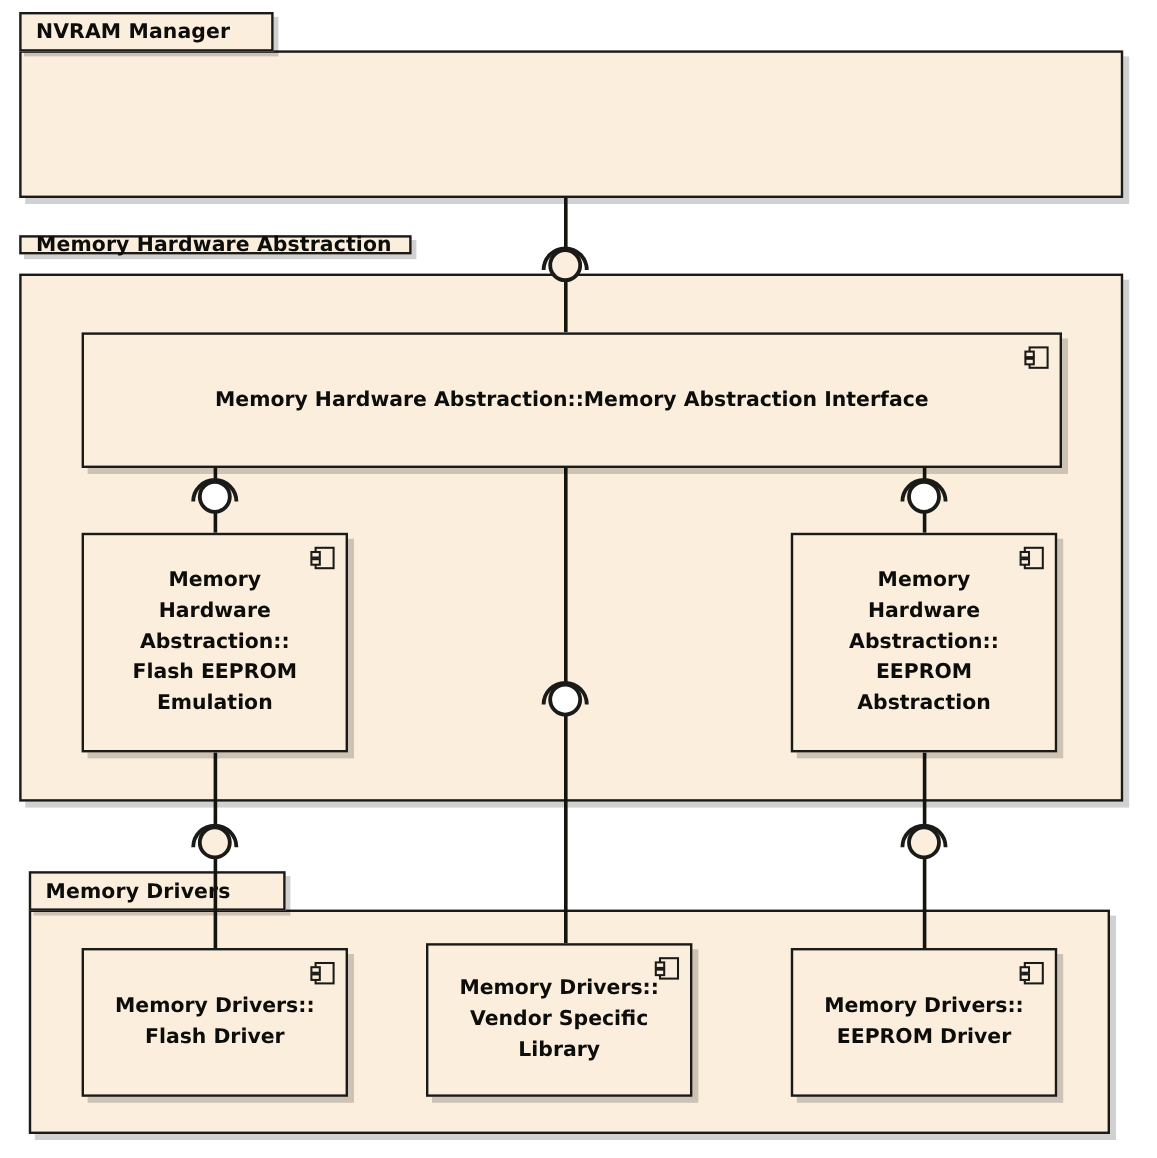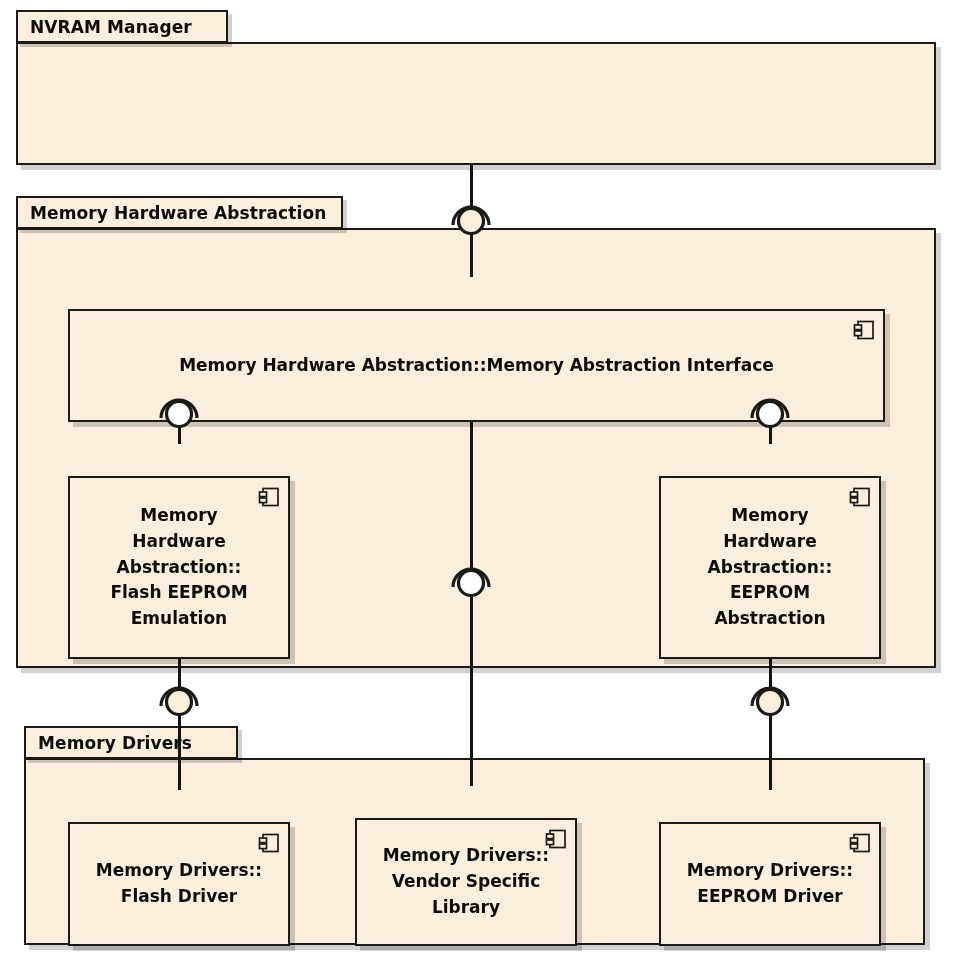--- a/index.html
+++ b/index.html
@@ -58,21 +58,20 @@
   .component {
     position: absolute;
     box-sizing: border-box;
     background: #FBEEDC;
     border: 2px solid #1a1a18;
     box-shadow: 5px 5px 0 0 rgba(0,0,0,0.18);
     display: flex;
     align-items: center;
     justify-content: center;
     z-index: 6;
-    margin-top: 32px;
   }
   .component-label {
     font-size: 17px;
     font-weight: bold;
     color: #0d0d0c;
     text-align: center;
     line-height: 1.52;
     padding: 0 14px;
     white-space: pre-line;
   }
@@ -112,21 +111,21 @@
       <div class="conn-line conn-v" style="left: 769px; top: 627px; height: 163px;"></div>
     </div>
   <div id="layer-packages">
       <div class="package" style="left: 16px; top: 10px; width: 920px; height: 155px;">
         <div class="pkg-tab" style="width: 212px; height: 33px;">
           <span class="pkg-tab-label">NVRAM Manager</span>
         </div>
         <div class="pkg-body" style="top: 32px; width: 920px; height: 123px;"></div>
       </div>
       <div class="package" style="left: 16px; top: 196px; width: 920px; height: 472px;">
-        <div class="pkg-tab" style="width: 327px; height: 33px;">
+        <div class="pkg-tab" style="width: 327px; height: 16px;">
           <span class="pkg-tab-label">Memory Hardware Abstraction</span>
         </div>
         <div class="pkg-body" style="top: 32px; width: 920px; height: 440px;"></div>
       </div>
       <div class="package" style="left: 24px; top: 726px; width: 901px; height: 219px;">
         <div class="pkg-tab" style="width: 214px; height: 33px;">
           <span class="pkg-tab-label">Memory Drivers</span>
         </div>
         <div class="pkg-body" style="top: 32px; width: 901px; height: 187px;"></div>
       </div>

